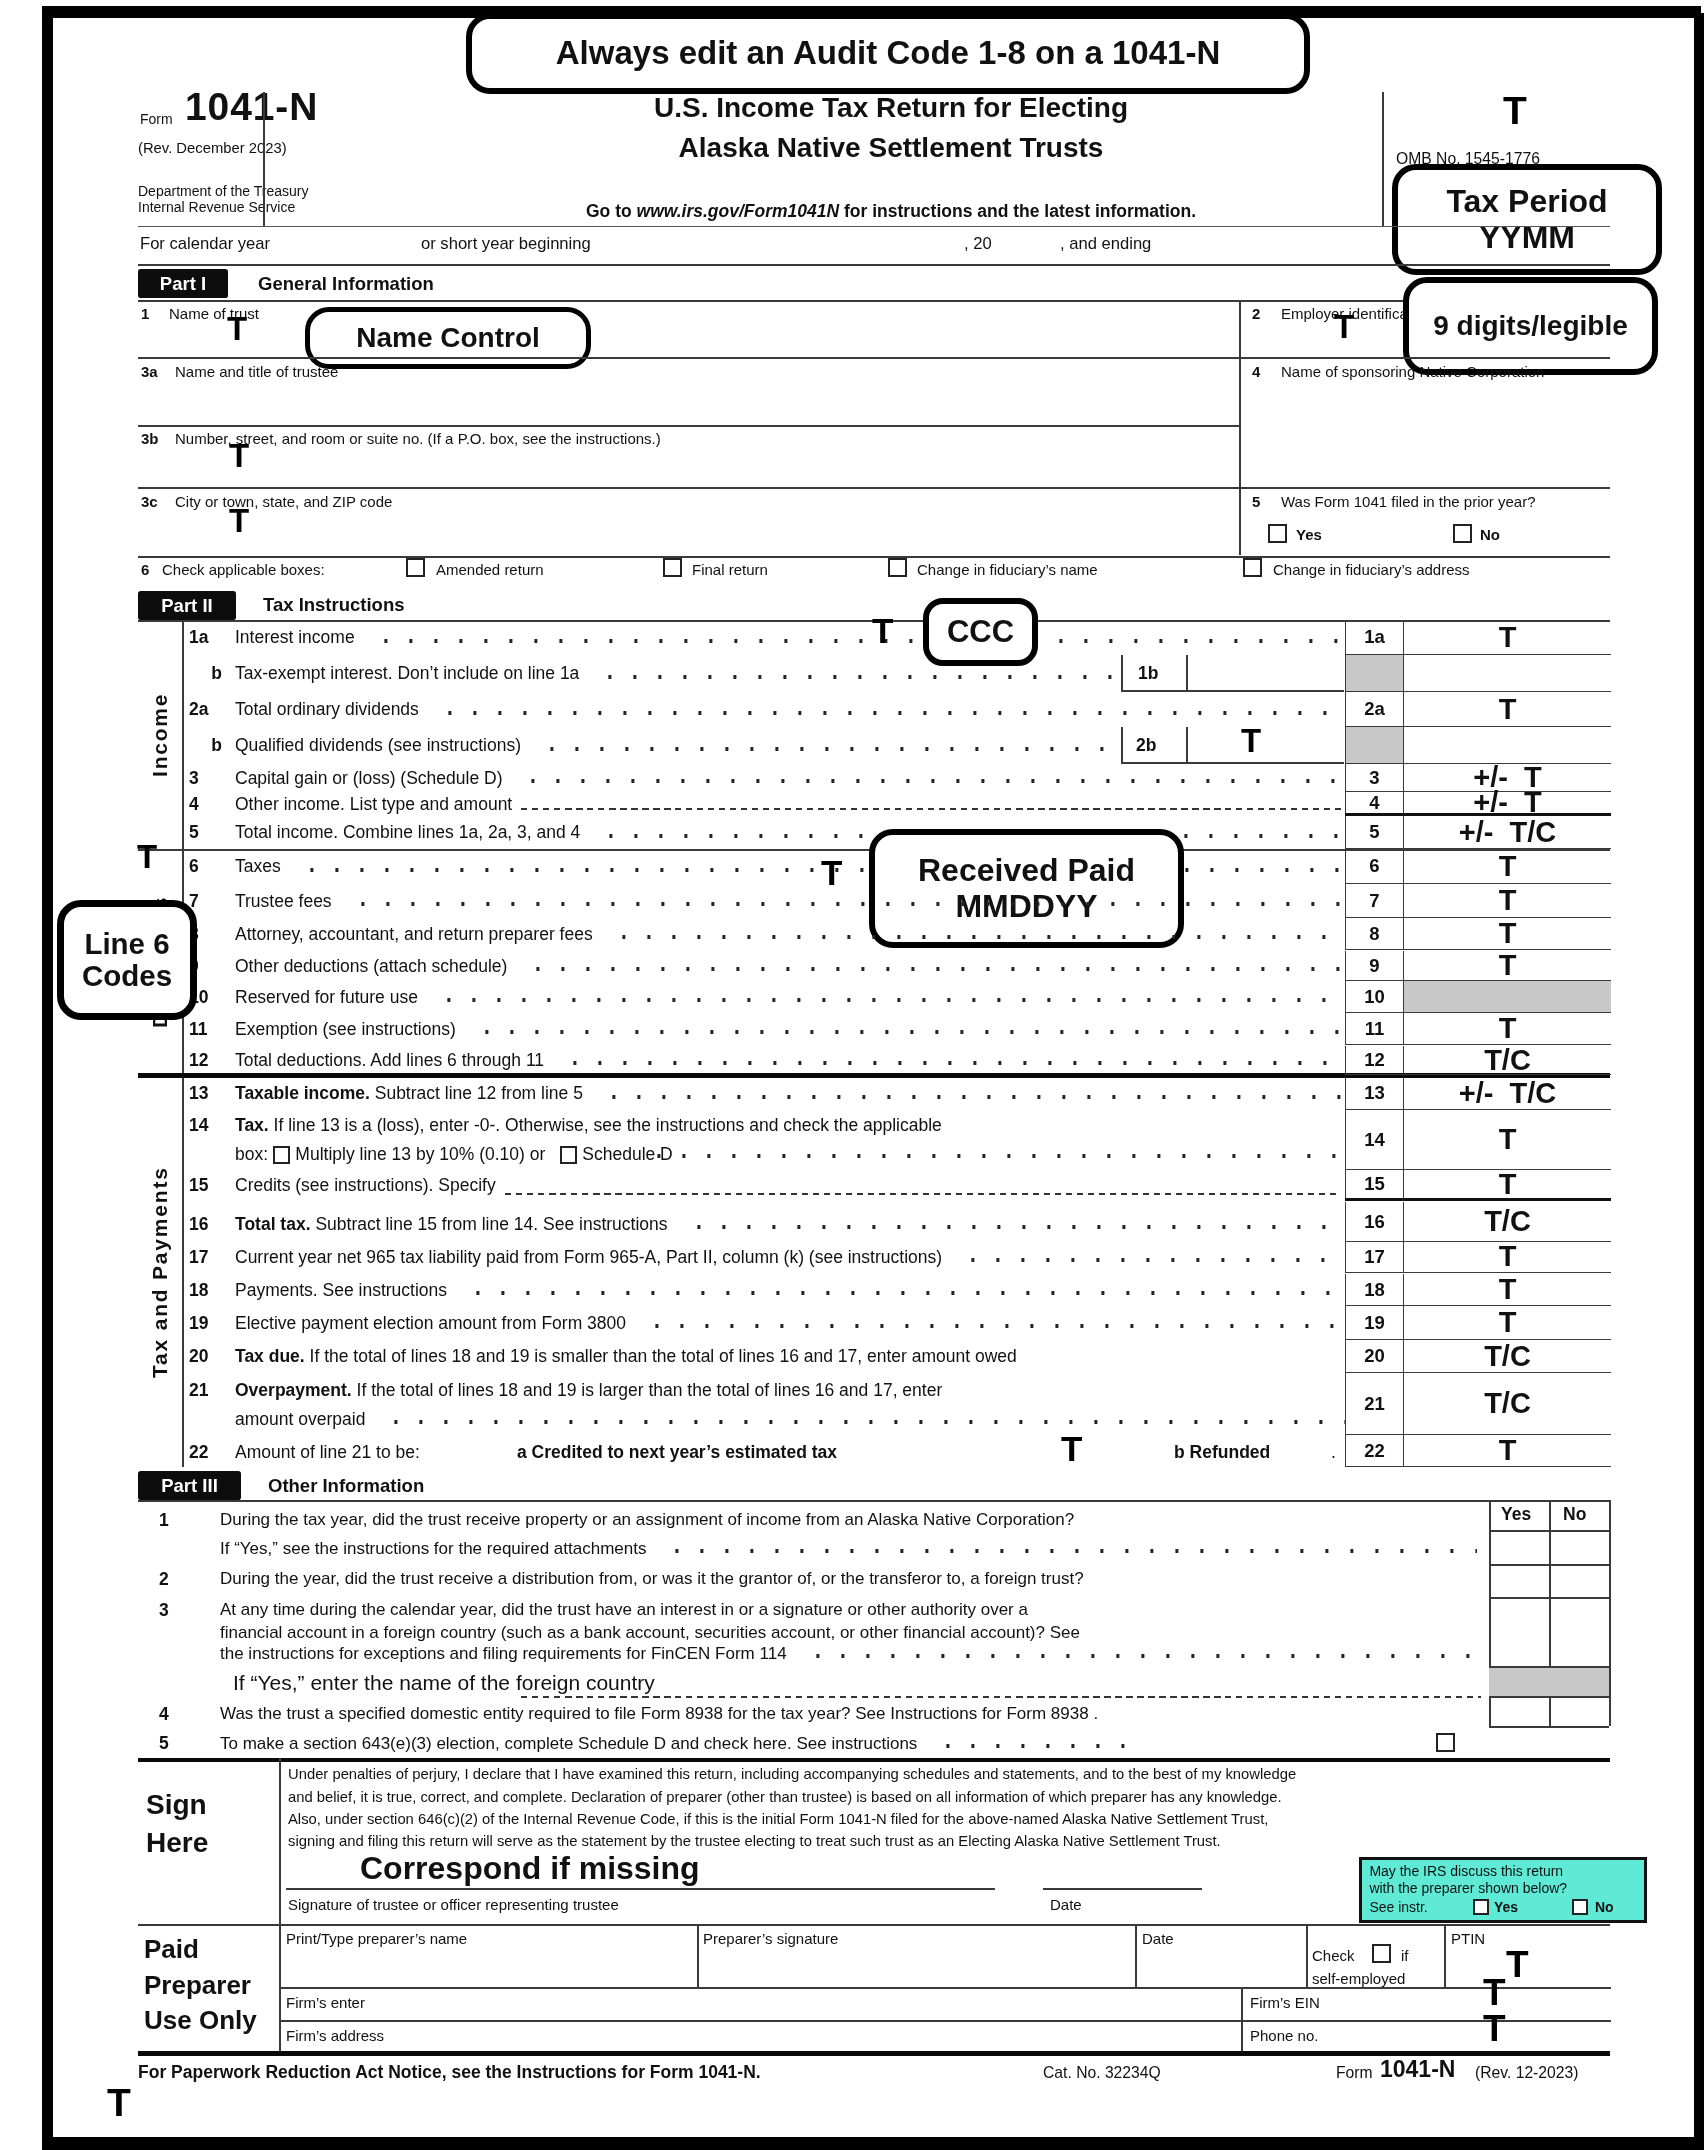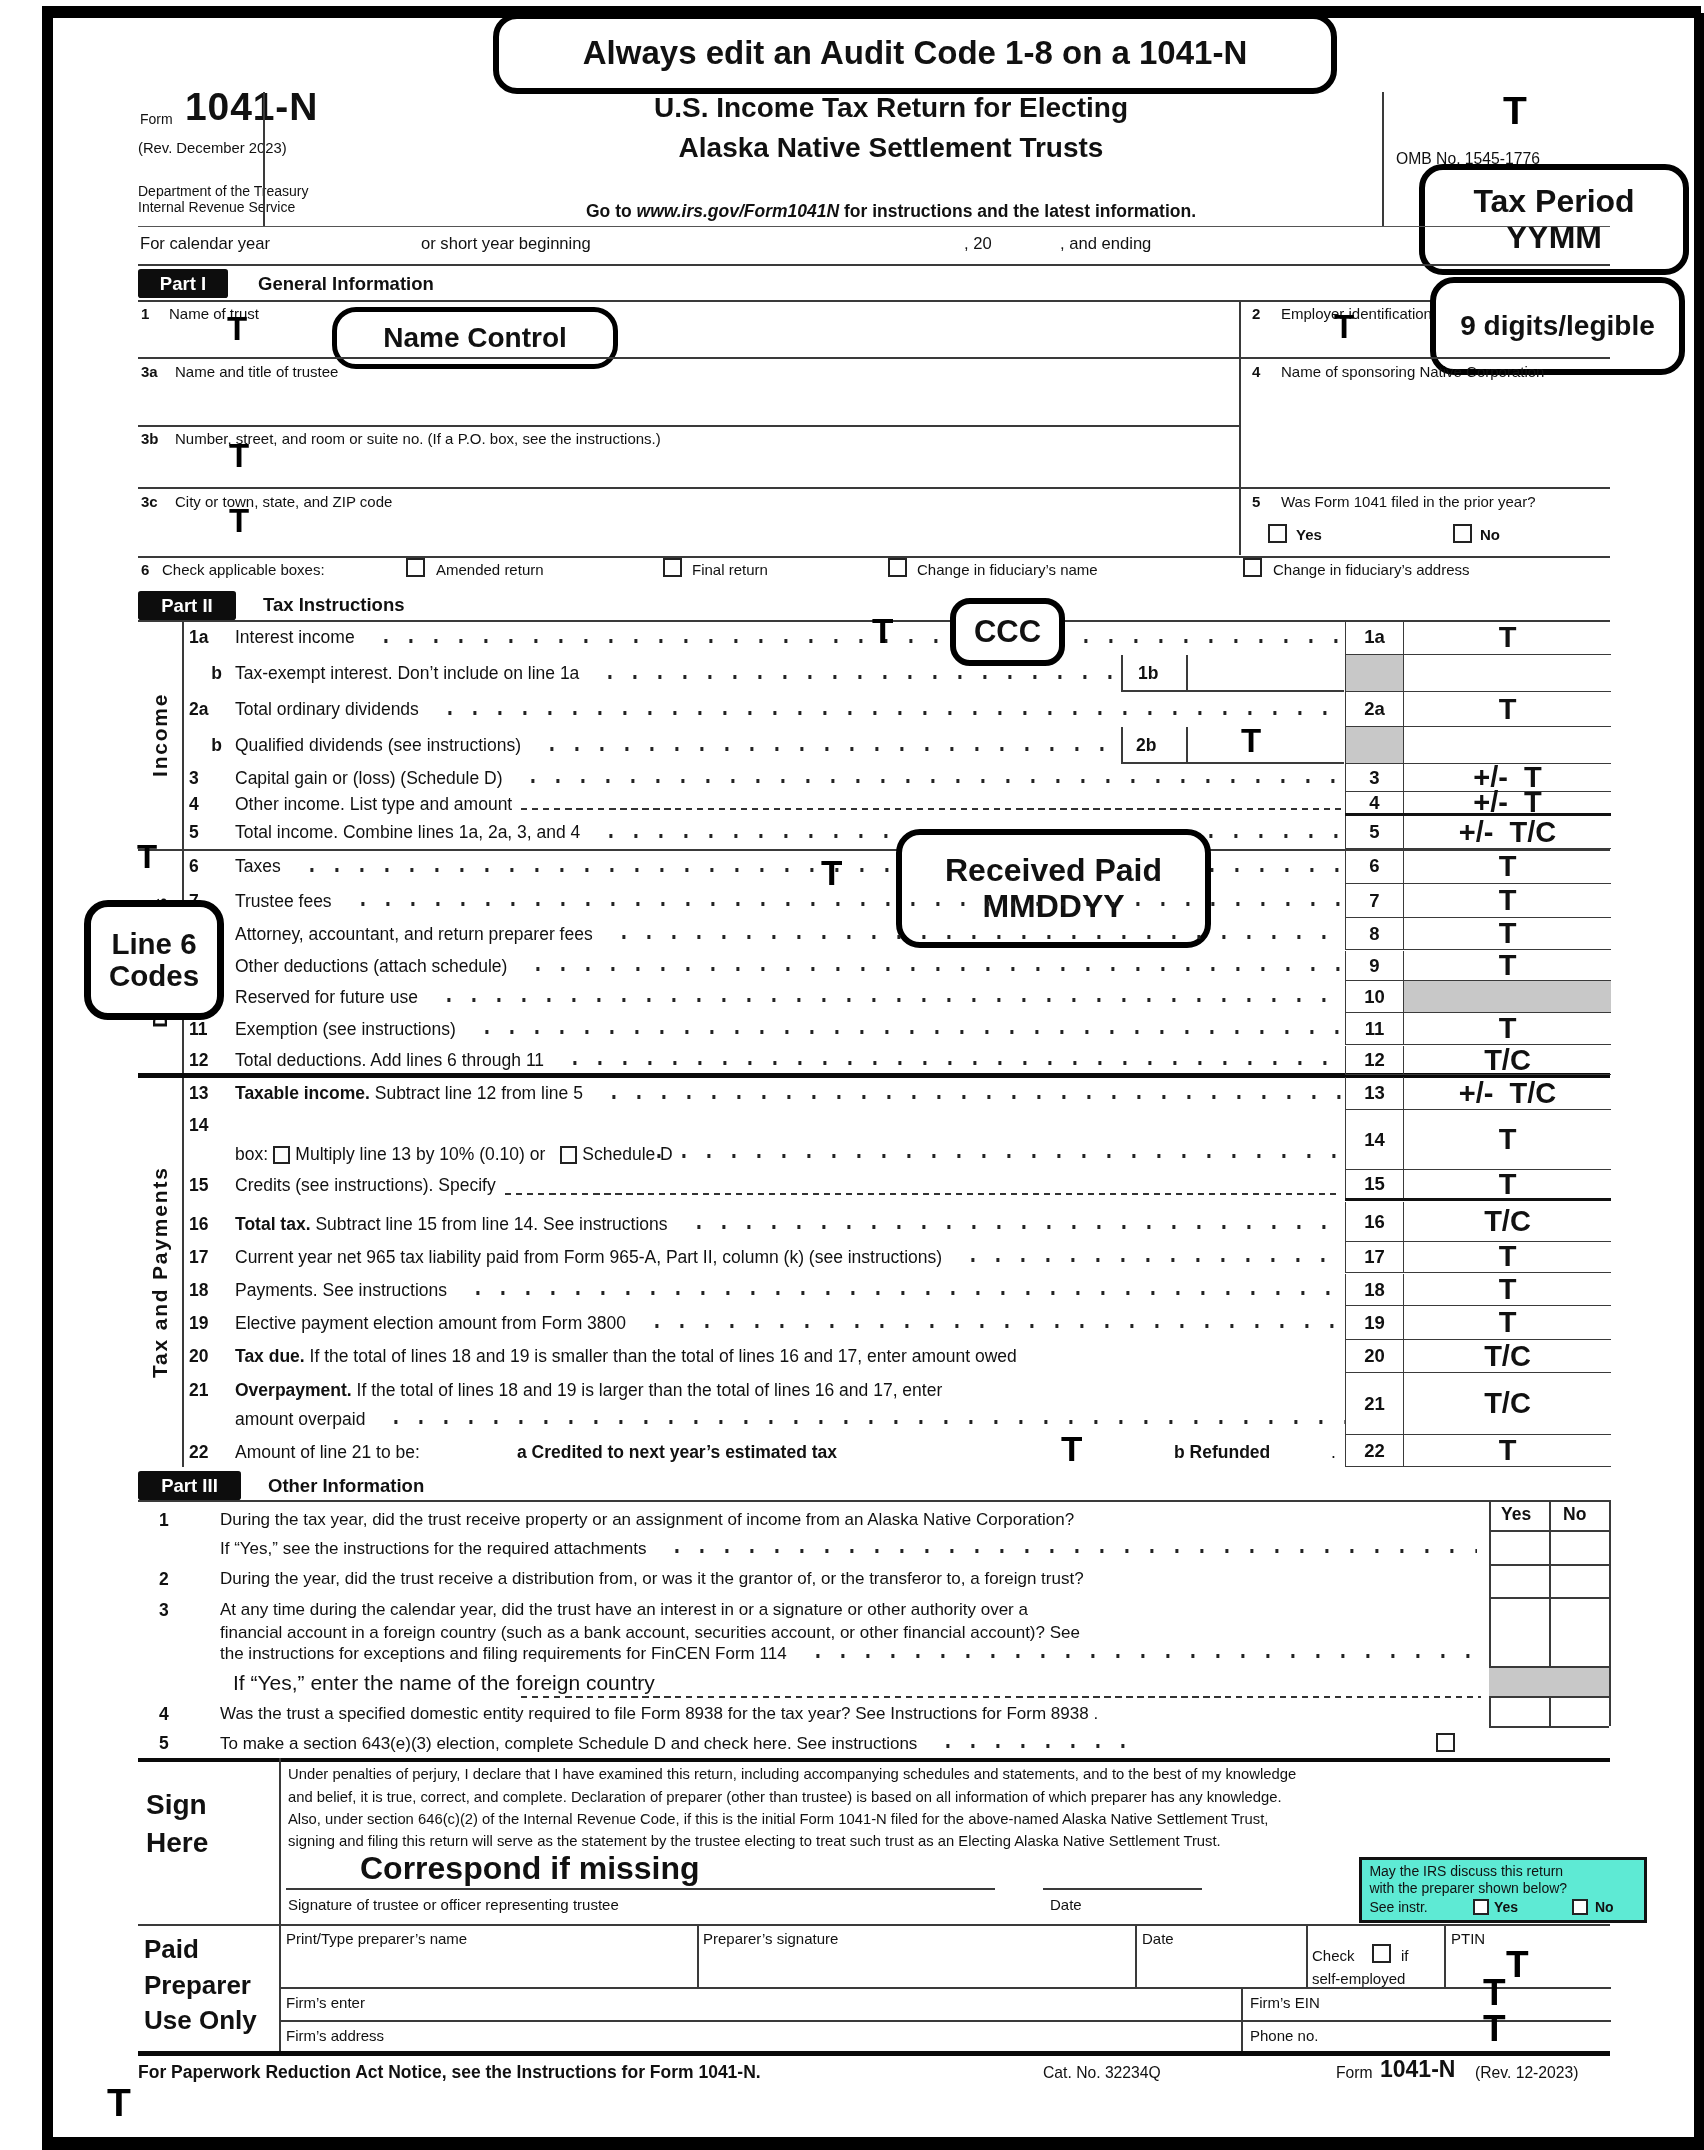--- a/index.html
+++ b/index.html
@@ -7,21 +7,21 @@
   .bar{position:absolute;background:#000;}
   .hl{position:absolute;background:#3a3a3a;height:1.8px;}
   .hl.thin{height:1.4px;background:#555;}
   .hl.thick{height:4.6px;background:#0a0a0a;}
   .vl{position:absolute;background:#3a3a3a;width:1.8px;}
   .t{position:absolute;white-space:nowrap;}
   .b{font-weight:bold;}
   .fl{font-size:15px;}
   .sm{font-size:14px;}
   .tmk{position:absolute;font-weight:bold;color:#000;white-space:pre;}
-  .callout{position:absolute;border:6.5px solid #000;border-radius:24px;background:#fff;display:flex;flex-direction:column;align-items:center;justify-content:center;text-align:left;font-weight:bold;line-height:1.1;box-sizing:border-box;margin-left:27px;}
+  .callout{position:absolute;border:6.5px solid #000;border-radius:24px;background:#fff;display:flex;flex-direction:column;align-items:center;justify-content:center;text-align:left;font-weight:bold;line-height:1.1;box-sizing:border-box;}
   .partbox{position:absolute;background:#0d0d0d;color:#fff;font-weight:bold;font-size:18.5px;display:flex;align-items:center;justify-content:center;border-radius:2.8px;}
   .cb{position:absolute;width:19.4px;height:19.4px;border:2.3px solid #222;background:#fff;box-sizing:border-box;}
   .cbs{display:inline-block;width:17.5px;height:17.5px;border:2.3px solid #222;background:#fff;box-sizing:border-box;vertical-align:-3.7px;}
   .dr{position:absolute;left:189px;width:1156px;display:flex;align-items:center;font-size:17.5px;}
   .rn{width:46px;font-weight:bold;flex:none;font-size:17.5px;}
   .lead{flex:1;align-self:stretch;margin-left:11px;background-image:radial-gradient(circle,#222 1.7px,transparent 2px);background-size:25px 3.7px;background-repeat:repeat-x;background-position:7.4px 60%;}
   .dlead{flex:1;height:1.8px;align-self:flex-end;margin:0 3.7px 6.5px 9.2px;background:repeating-linear-gradient(90deg,#333 0 6.5px,transparent 6.5px 11px);}
   .rc{position:absolute;left:1345px;width:266px;display:flex;border-bottom:1.8px solid #3a3a3a;box-sizing:border-box;}
   .cn{width:59px;border-left:1.8px solid #3a3a3a;border-right:1.8px solid #3a3a3a;display:flex;align-items:center;justify-content:center;font-weight:bold;font-size:18.5px;box-sizing:border-box;}
   .cv{flex:1;display:flex;align-items:center;justify-content:center;font-weight:bold;font-size:29px;white-space:pre;}
@@ -239,20 +239,21 @@
     </div>
   <div class="hl thick" style="left:138px;top:1073px;width:1472px"></div>
 
   <div class="dr" style="top:1077px;height:33px">
       <span class="rn">13</span>
       <span><b>Taxable income.</b><span> Subtract line 12 from line 5</span></span>
       <span class="lead"></span>
     </div>
 
   <span class="t b" style="left:189px;top:1115px;font-size:17.5px">14</span>
+  <span class="t" style="left:235px;top:1115px;font-size:17.5px"><b>Tax.</b><span> If line 13 is a (loss), enter -0-. Otherwise, see the instructions and check the applicable</span></span>
   <span class="t" style="left:235px;top:1144px;font-size:17.5px"><span>box:</span> <span class="cbs"></span> <span>Multiply line 13 by 10% (0.10) or</span>&nbsp;&nbsp;&nbsp;<span class="cbs"></span> <span>Schedule D</span></span>
   <div class="dr" style="top:1141px;height:26px;left:628px;width:717px">
       <span class="lead"></span>
     </div>
 
   <div class="dr" style="top:1170px;height:31px">
       <span class="rn">15</span>
       <span>Credits (see instructions). Specify</span>
       <span class="dlead"></span>
     </div>

